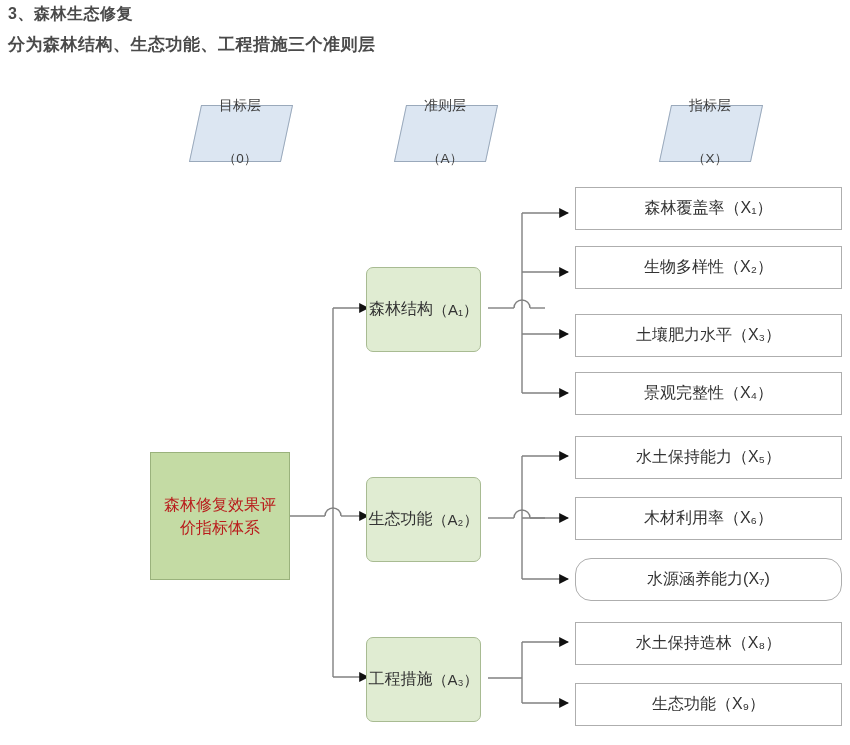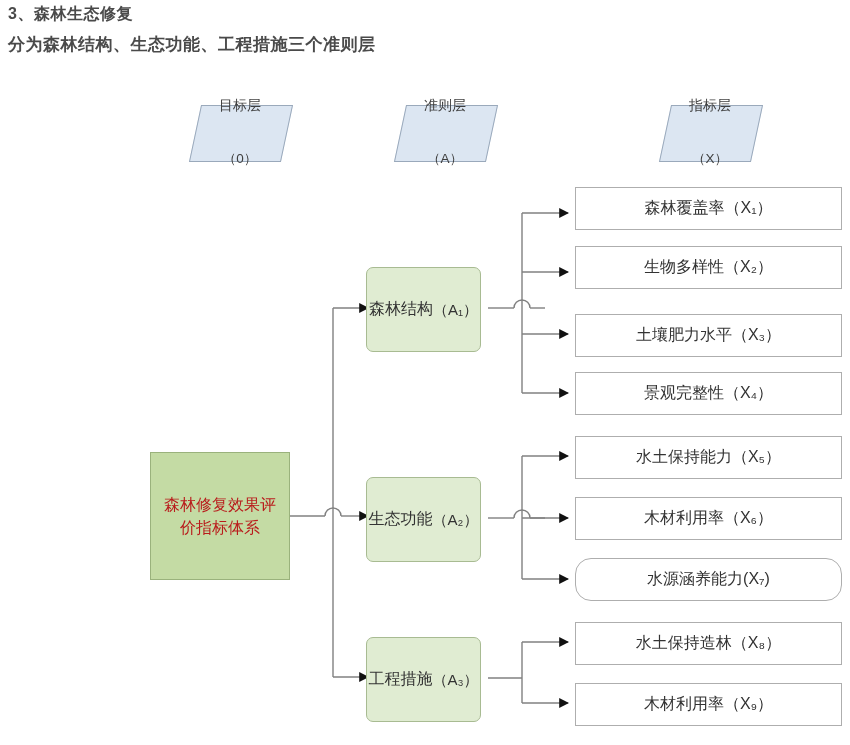--- a/index.html
+++ b/index.html
@@ -202,15 +202,15 @@
   </div>
 
   <div class="indicator-box" style="top:187px;">森林覆盖率（X₁）</div>
   <div class="indicator-box" style="top:246px;">生物多样性（X₂）</div>
   <div class="indicator-box" style="top:314px;">土壤肥力水平（X₃）</div>
   <div class="indicator-box" style="top:372px;">景观完整性（X₄）</div>
   <div class="indicator-box" style="top:436px;">水土保持能力（X₅）</div>
   <div class="indicator-box" style="top:497px;">木材利用率（X₆）</div>
   <div class="indicator-box" style="top:558px;border-radius:16px;">水源涵养能力(X₇)</div>
   <div class="indicator-box" style="top:622px;">水土保持造林（X₈）</div>
-  <div class="indicator-box" style="top:683px;">木材利用率（X₉）</div>
+  <div class="indicator-box" style="top:683px;">生态功能（X₉）</div>
 
 </div>
 
 </body></html>

